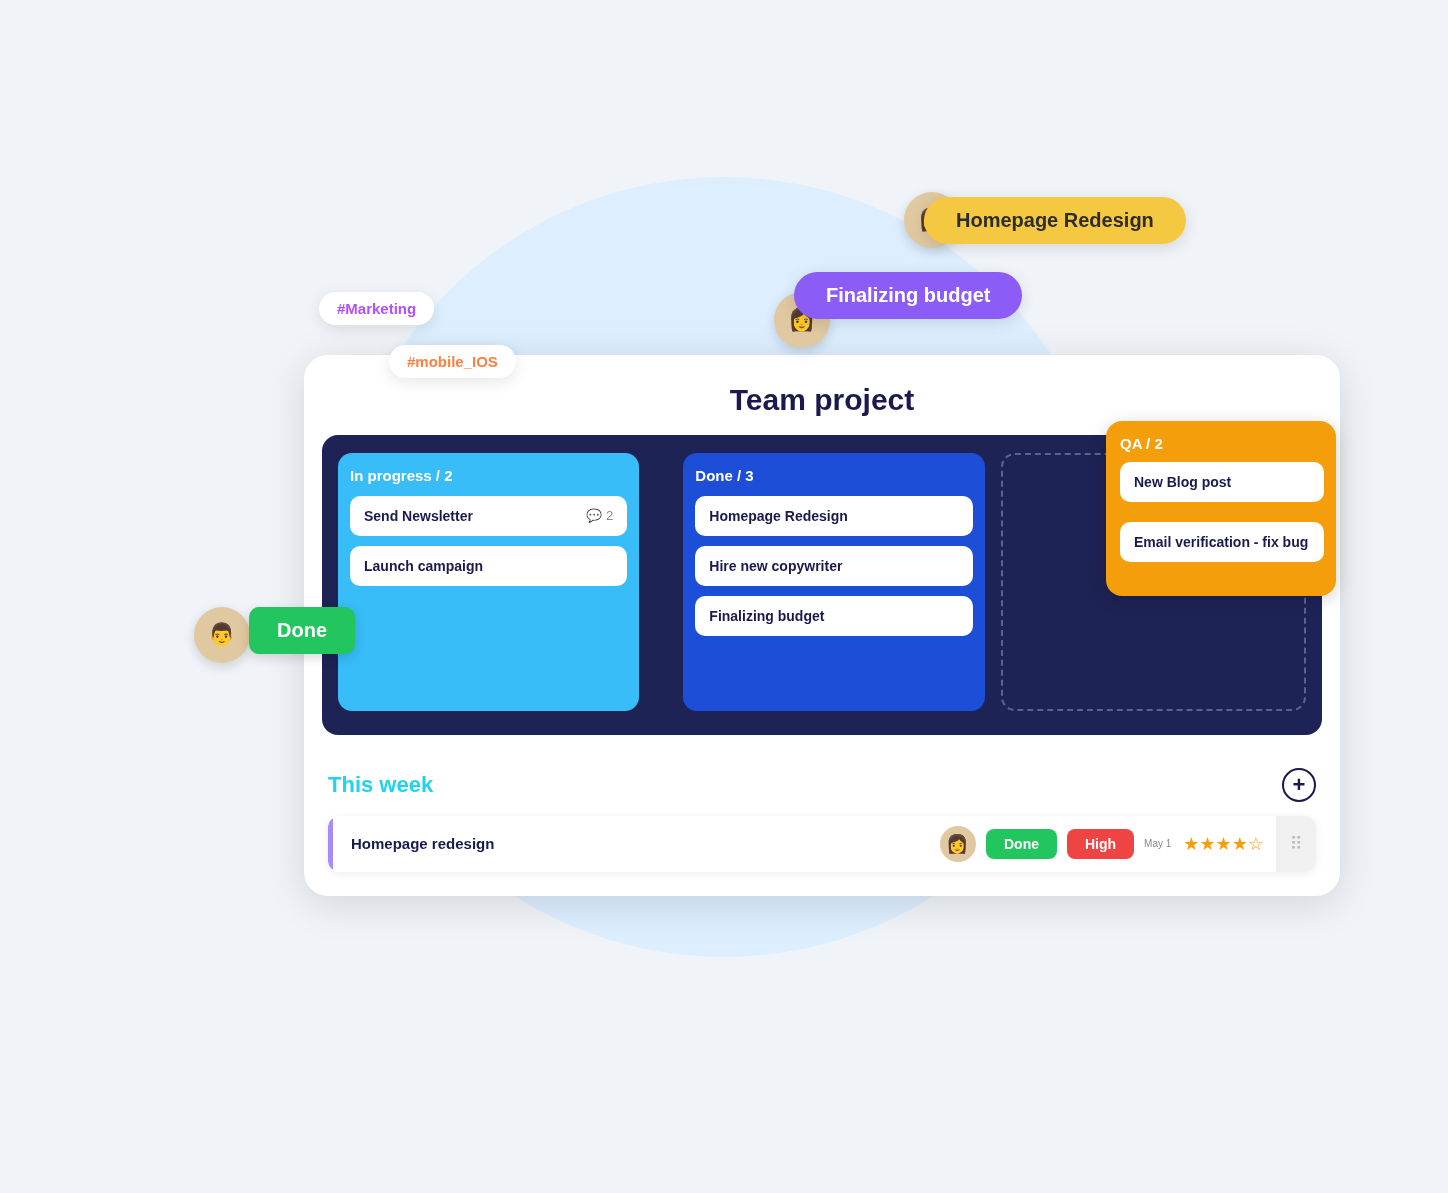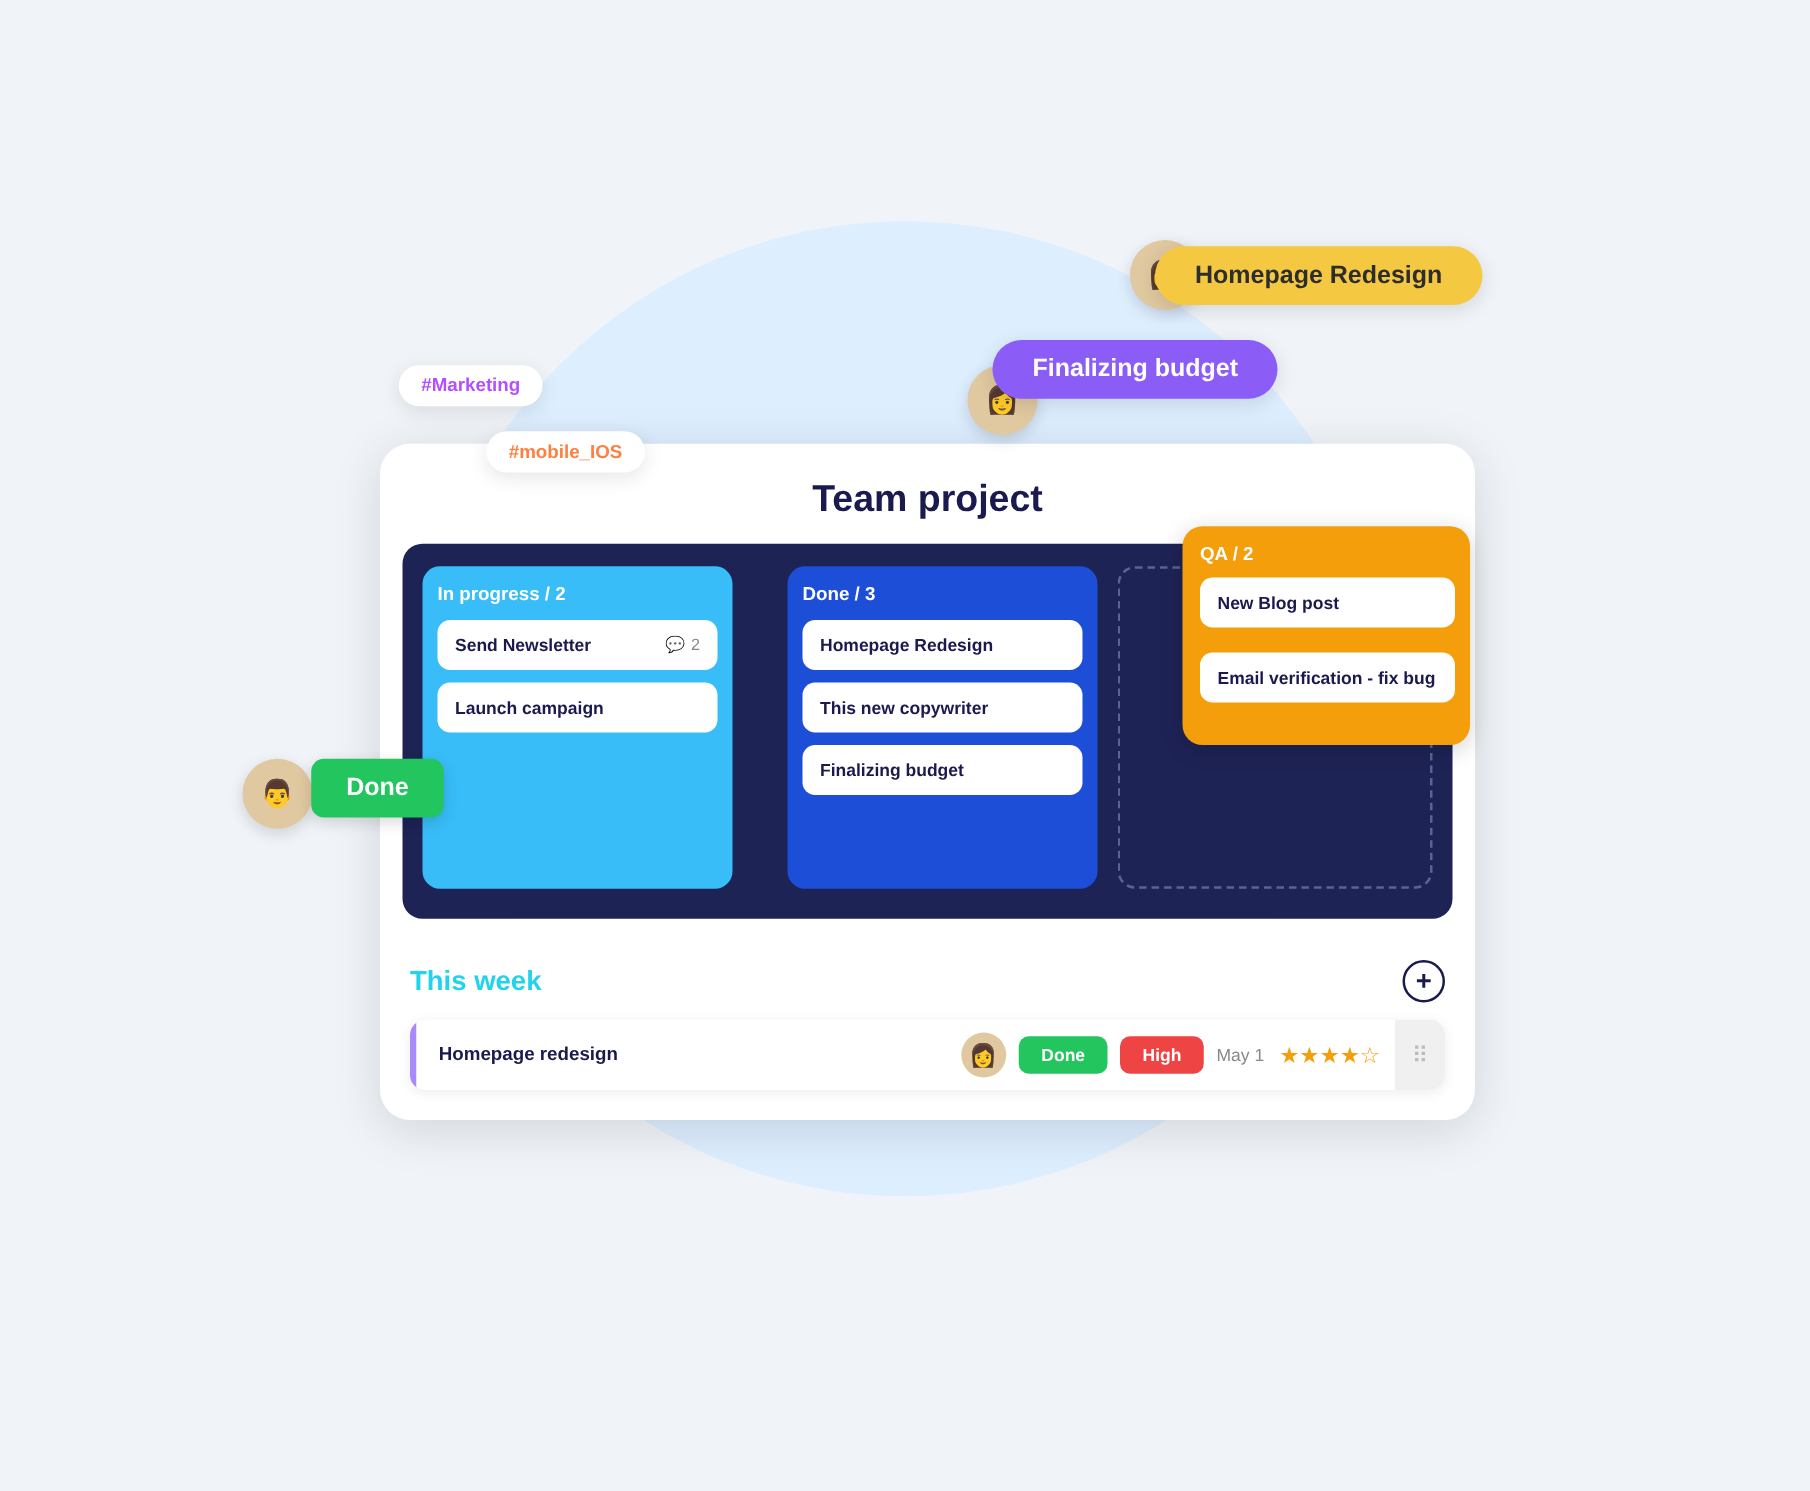--- a/index.html
+++ b/index.html
@@ -119,21 +119,21 @@
       left: 75px;
       z-index: 10;
       box-shadow: 0 4px 12px rgba(0,0,0,0.15);
     }
 
     
     .main-card {
       position: absolute;
       top: 258px;
       left: 130px;
-      width: 876px;
+      width: 1036px;
       background: white;
       border-radius: 24px;
       box-shadow: 0 8px 40px rgba(0,0,0,0.13);
       z-index: 5;
       overflow: visible;
       padding: 0 0 0 0;
     }
 
     .card-title {
       text-align: center;
@@ -303,21 +303,21 @@
       font-size: 14px;
       font-weight: 700;
       color: white;
       margin-right: 10px;
       flex-shrink: 0;
     }
     .badge-done { background: #22c55e; }
     .badge-high { background: #ef4444; }
 
     .week-date {
-      font-size: 14px;
+      font-size: 10px;
       color: #888;
       margin-right: 12px;
       flex-shrink: 0;
     }
     .stars {
       color: #f59e0b;
       font-size: 18px;
       margin-right: 12px;
       flex-shrink: 0;
     }
@@ -389,21 +389,21 @@
           <span>Launch campaign</span>
         </div>
       </div>
 
       <div class="kanban-col kanban-col-green">
         <div class="col-header">Done / 3</div>
         <div class="task-card">
           <span>Homepage Redesign</span>
         </div>
         <div class="task-card">
-          <span>This new copywriter</span>
+          <span>Hire new copywriter</span>
         </div>
         <div class="task-card">
           <span>Finalizing budget</span>
         </div>
       </div>
 
       <div class="kanban-col kanban-col-dashed"></div>
 
       <div class="qa-card">
         <div class="qa-card-title">QA / 2</div>

